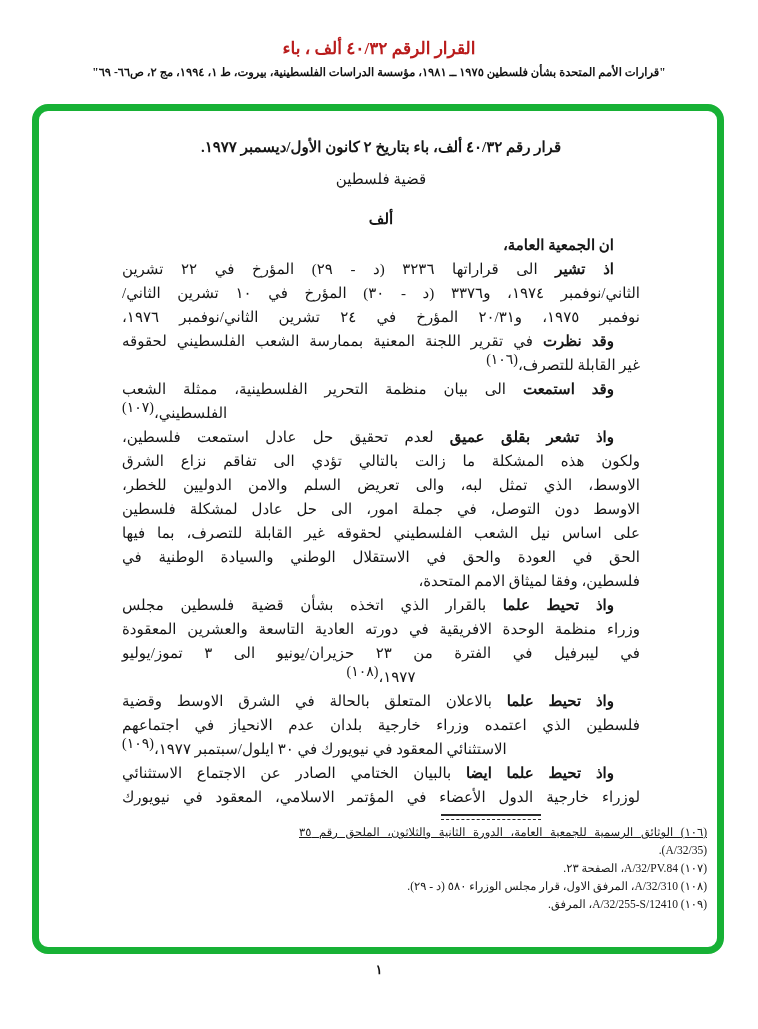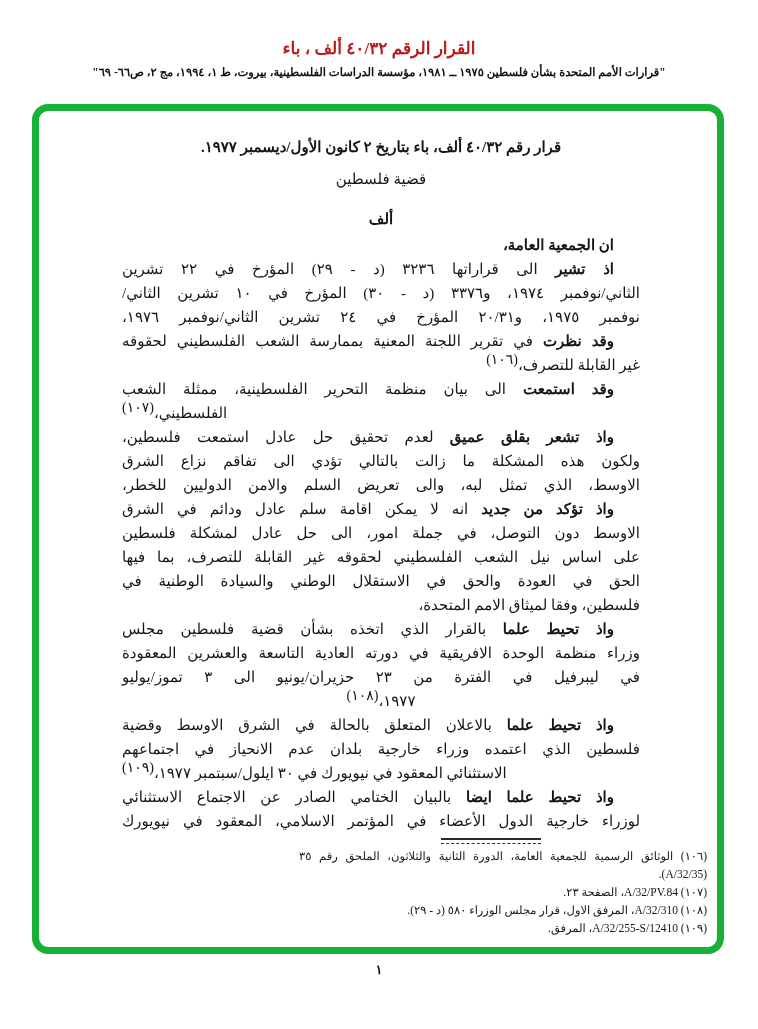--- a/index.html
+++ b/index.html
@@ -52,21 +52,21 @@
     border-top:2px solid #2a2a2a;
     border-bottom:1px dashed #2a2a2a;
   }
   .footnotes{
     width:408px;
     margin:2px 10px 0 auto;
     font-size:11.5px;line-height:18px;
     text-align:right;
   }
   .fn-line{text-align:right;}
-  .fn-line.justify{text-align:justify;text-align-last:justify;}
+  .fn-line.justify{text-align:justify;text-align-last:justify;text-decoration:underline;}
   .fn-line.indent{margin-left:88px;}
   .page-number{
     position:absolute;top:962px;left:0;right:0;
     text-align:center;font-size:13px;font-weight:bold;color:#111;
   }
 </style>
 </head>
 <body>
 
 <div class="page">
@@ -95,21 +95,20 @@
           <div class="para">
             <div class="line first"><b>وقد استمعت</b><span> الى بيان منظمة التحرير الفلسطينية، ممثلة الشعب</span></div>
             <div class="line al-left"><span>الفلسطيني،</span><sup>(١٠٧)</sup></div>
           </div>
           <div class="para">
             <div class="line first"><b>واذ تشعر بقلق عميق</b><span> لعدم تحقيق حل عادل استمعت فلسطين،</span></div>
             <div class="line"><span>ولكون هذه المشكلة ما زالت بالتالي تؤدي الى تفاقم نزاع الشرق</span></div>
             <div class="line"><span>الاوسط، الذي تمثل لبه، والى تعريض السلم والامن الدوليين للخطر،</span></div>
           </div>
           <div class="para">
-            <div class="line first"><b>واذ تؤكد من جديد</b><span> انه لا يمكن اقامة سلم عادل ودائم في الشرق</span></div>
             <div class="line"><span>الاوسط دون التوصل، في جملة امور، الى حل عادل لمشكلة فلسطين</span></div>
             <div class="line"><span>على اساس نيل الشعب الفلسطيني لحقوقه غير القابلة للتصرف، بما فيها</span></div>
             <div class="line"><span>الحق في العودة والحق في الاستقلال الوطني والسيادة الوطنية في</span></div>
             <div class="line al-right"><span>فلسطين، وفقا لميثاق الامم المتحدة،</span></div>
           </div>
           <div class="para">
             <div class="line first"><b>واذ تحيط علما</b><span> بالقرار الذي اتخذه بشأن قضية فلسطين مجلس</span></div>
             <div class="line"><span>وزراء منظمة الوحدة الافريقية في دورته العادية التاسعة والعشرين المعقودة</span></div>
             <div class="line"><span>في ليبرفيل في الفترة من ٢٣ حزيران/يونيو الى ٣ تموز/يوليو</span></div>
             <div class="line al-center"><span>١٩٧٧،</span><sup>(١٠٨)</sup></div>

